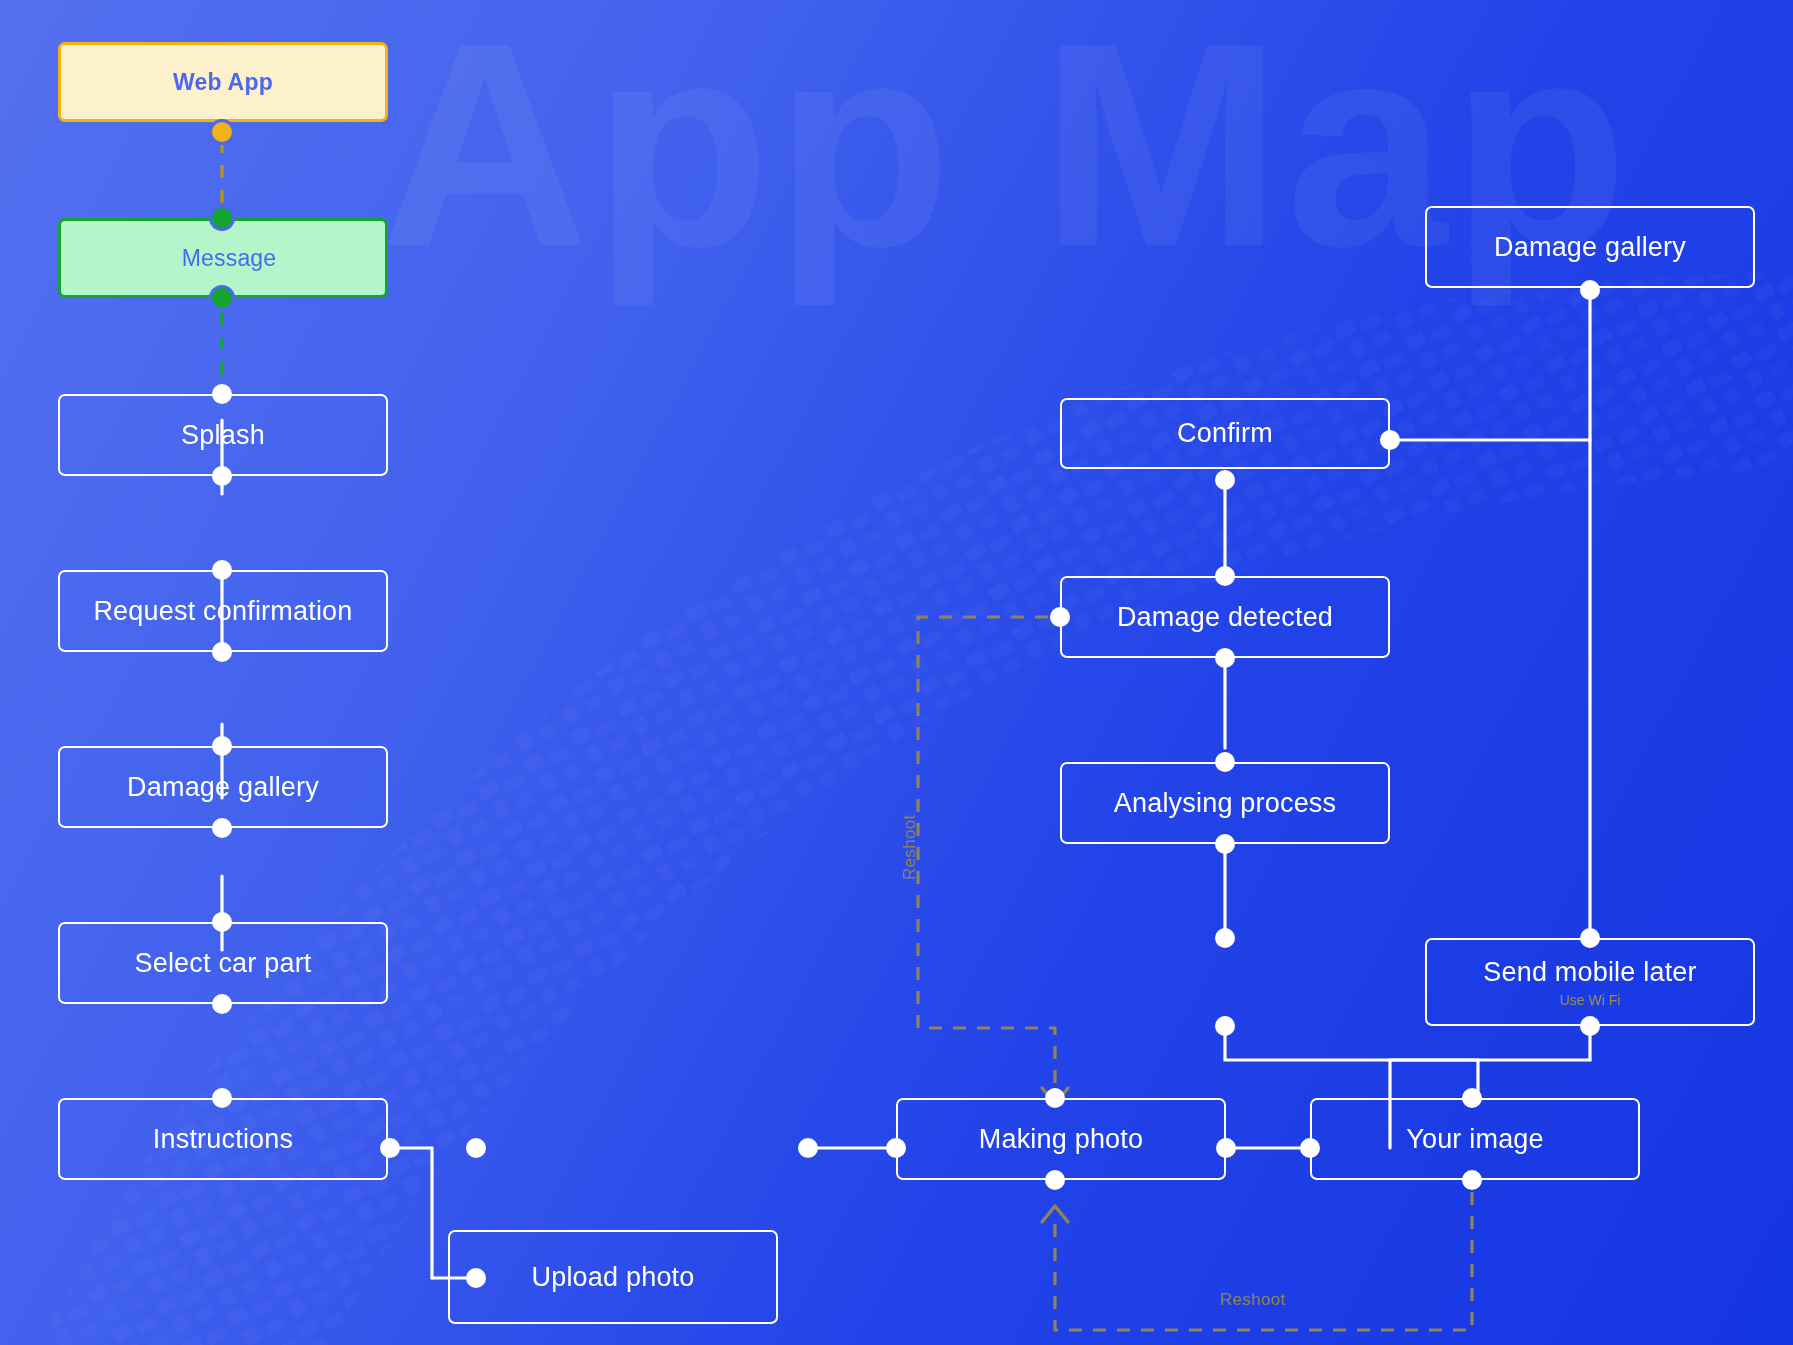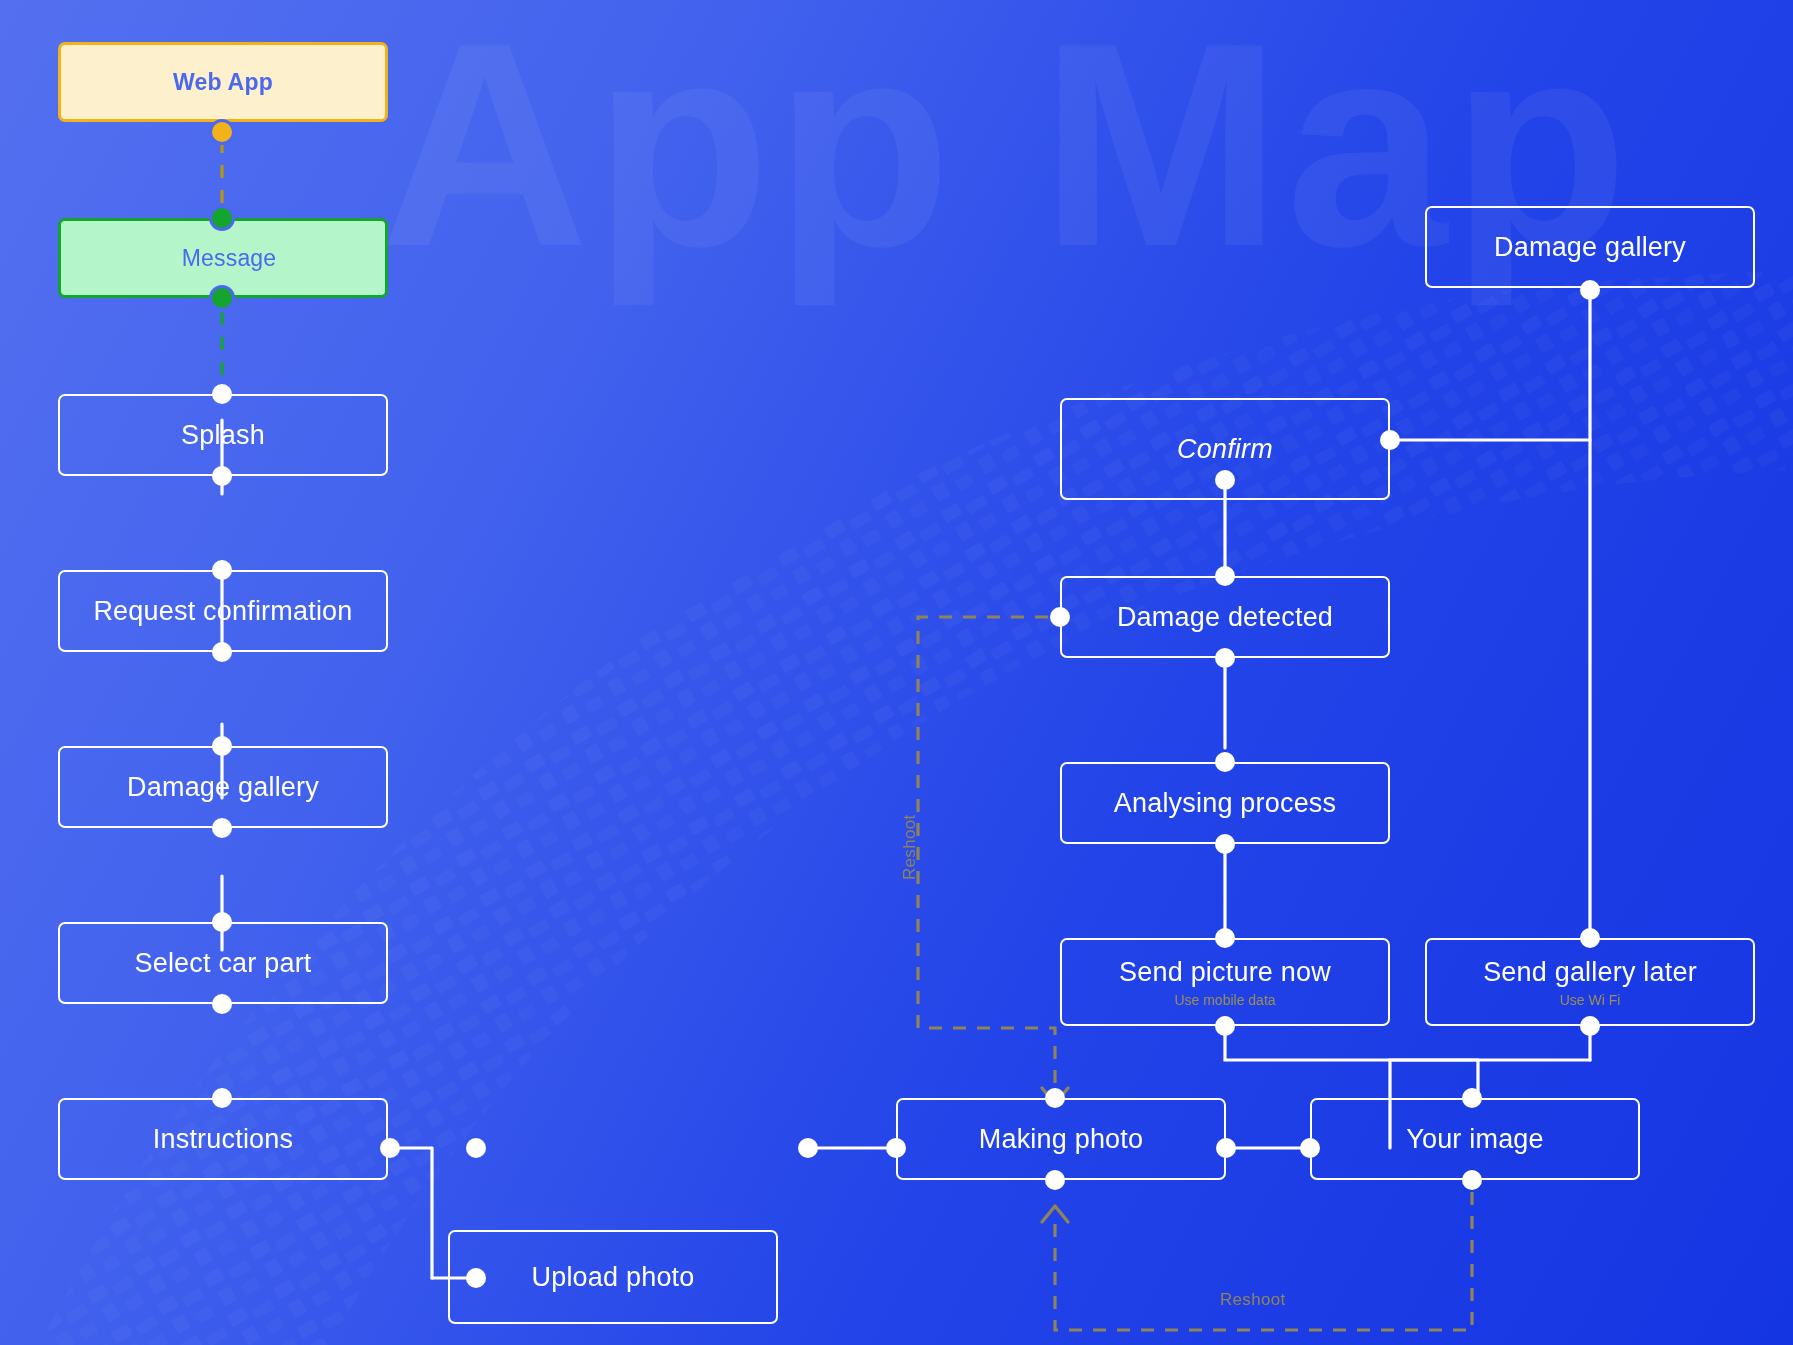--- a/index.html
+++ b/index.html
@@ -224,39 +224,35 @@
   </div>
 
   <div class="node" style="left:896px; top:1098px; width:330px; height:82px;justify-content:center;">
     <span class="title">Making photo</span>
   </div>
 
   <div class="node" style="left:1310px; top:1098px; width:330px; height:82px;">
     <span class="title">Your image</span>
   </div>
 
-  <div class="node" style="left:1060px; top:938px; width:330px; height:88px;">
-    <span class="title">Send picture now</span>
-    <span class="subtitle">Use mobile data</span>
-  </div>
 
   <div class="node" style="left:1425px; top:938px; width:330px; height:88px;">
-    <span class="title">Send gallery later</span>
+    <span class="title">Send mobile later</span>
     <span class="subtitle">Use Wi Fi</span>
   </div>
 
   <div class="node" style="left:1060px; top:762px; width:330px; height:82px;">
     <span class="title">Analysing process</span>
   </div>
 
   <div class="node" style="left:1060px; top:576px; width:330px; height:82px;">
     <span class="title">Damage detected</span>
   </div>
 
-  <div class="node" style="left:1060px; top:398px; width:330px; height:102px;font-style:italic;">
+  <div class="node" style="left:1060px; top:398px; width:330px; height:71px;">
     <span class="title">Confirm</span>
   </div>
 
   <div class="node" style="left:1425px; top:206px; width:330px; height:82px;">
     <span class="title">Damage gallery</span>
   </div>
 
   <div class="dot yellow" style="left:212px; top:122px;  box-shadow:0 0 0 3px #4b68ee;"></div>
   <div class="dot green" style="left:212px; top:208px;  box-shadow:0 0 0 3px #4b68ee;"></div>
   <div class="dot green" style="left:212px; top:288px;  box-shadow:0 0 0 3px #4b68ee;"></div>

